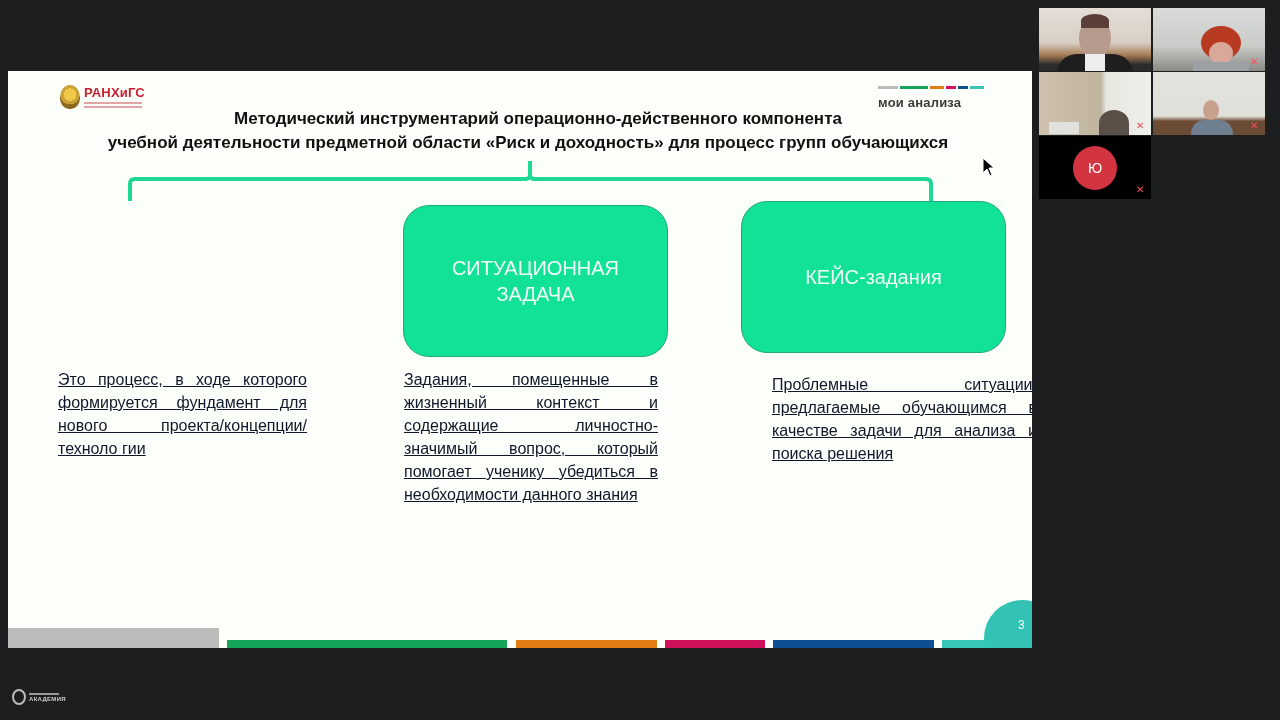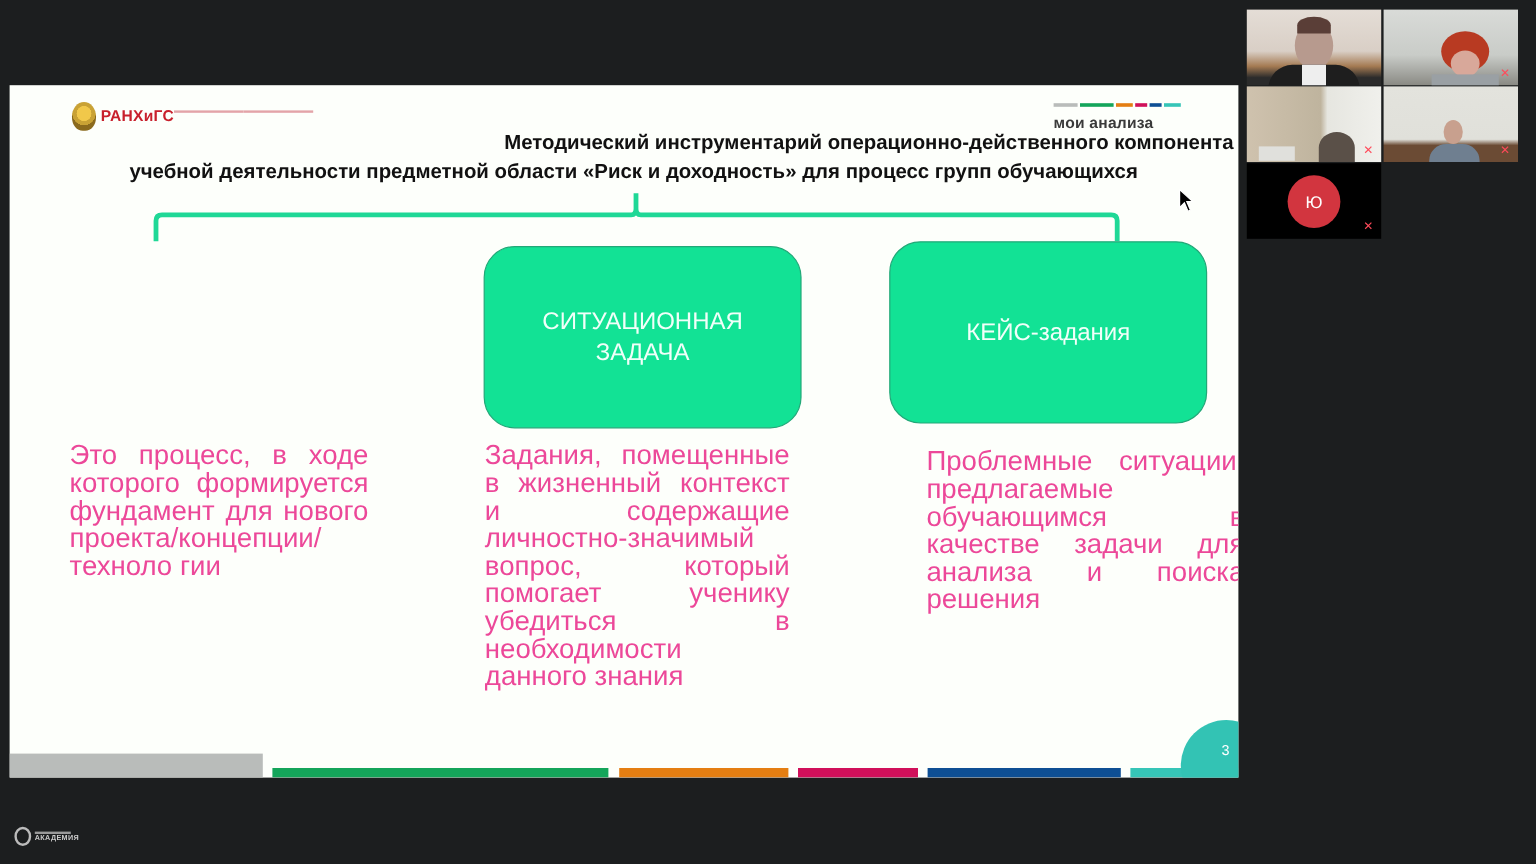--- a/index.html
+++ b/index.html
@@ -8,47 +8,47 @@
 
     .slide {
       position: absolute; left: 8px; top: 71px; width: 1024px; height: 577px;
       background: #fdfffb; overflow: hidden;
     }
     .logo-left { position: absolute; left: 52px; top: 14px; display: flex; align-items: center; gap: 4px; }
     .crest {
       width: 20px; height: 24px; border-radius: 50% 50% 45% 45%;
       background: radial-gradient(circle at 50% 40%, #f1c84a 0 35%, #c9a235 36% 55%, #8b6a1d 56%);
     }
-    .ranepa-text { display: flex; flex-direction: row; }
+    .ranepa-text { display: flex; flex-direction: column; }
     .ranepa-name { color: #c8202c; font-weight: bold; font-size: 13px; letter-spacing: 0.2px; line-height: 14px; }
     .ranepa-sub { width: 58px; height: 2px; background: #e3a4a8; margin-top: 2px; }
     .ranepa-sub2 { width: 58px; height: 2px; background: #e3a4a8; margin-top: 2px; }
 
     .logo-right { position: absolute; left: 870px; top: 15px; }
     .stripes { display: flex; gap: 2px; height: 3px; margin-bottom: 6px; }
     .stripes span { display: block; height: 3px; }
     .mf-text { font-size: 13px; color: #3a3a3a; font-weight: bold; letter-spacing: 0.2px; }
 
     .title {
       position: absolute; left: 20px; top: 36px; width: 1000px; text-align: center;
       font-weight: bold; font-size: 17px; line-height: 24px; color: #111;
       font-family: "Liberation Sans", sans-serif;
     }
-    .title div:first-child { padding-left: 0; text-align: right; }
+    .title div:first-child { padding-left: 0; }
 
     .bracket { position: absolute; left: 0; top: 0; width: 1024px; height: 577px; pointer-events: none; }
 
     .box {
       position: absolute; background: #12e295; border: 1.5px solid #22a878;
       border-radius: 26px; display: flex; align-items: center; justify-content: center;
       color: #f1fff9; font-size: 20px; text-align: center; line-height: 26px;
     }
     .desc {
-      position: absolute; font-size: 23px; line-height: 23px; color: #ec4899;
-      text-align: justify; text-align-last: left;
+      position: absolute; font-size: 16px; line-height: 23px; color: #0f172a;
+      text-align: justify; text-align-last: left; text-decoration: underline;
     }
 
     .bars { position: absolute; left: 0; bottom: 0; width: 1024px; height: 20px; }
     .bar { position: absolute; bottom: 0; }
 
     .page-num {
       position: absolute; right: -28px; bottom: -28px; width: 76px; height: 76px; border-radius: 50%;
       background: #33c3b4; color: #fff; font-size: 12px;
     }
     .page-num span { position: absolute; left: 34px; top: 18px; }

